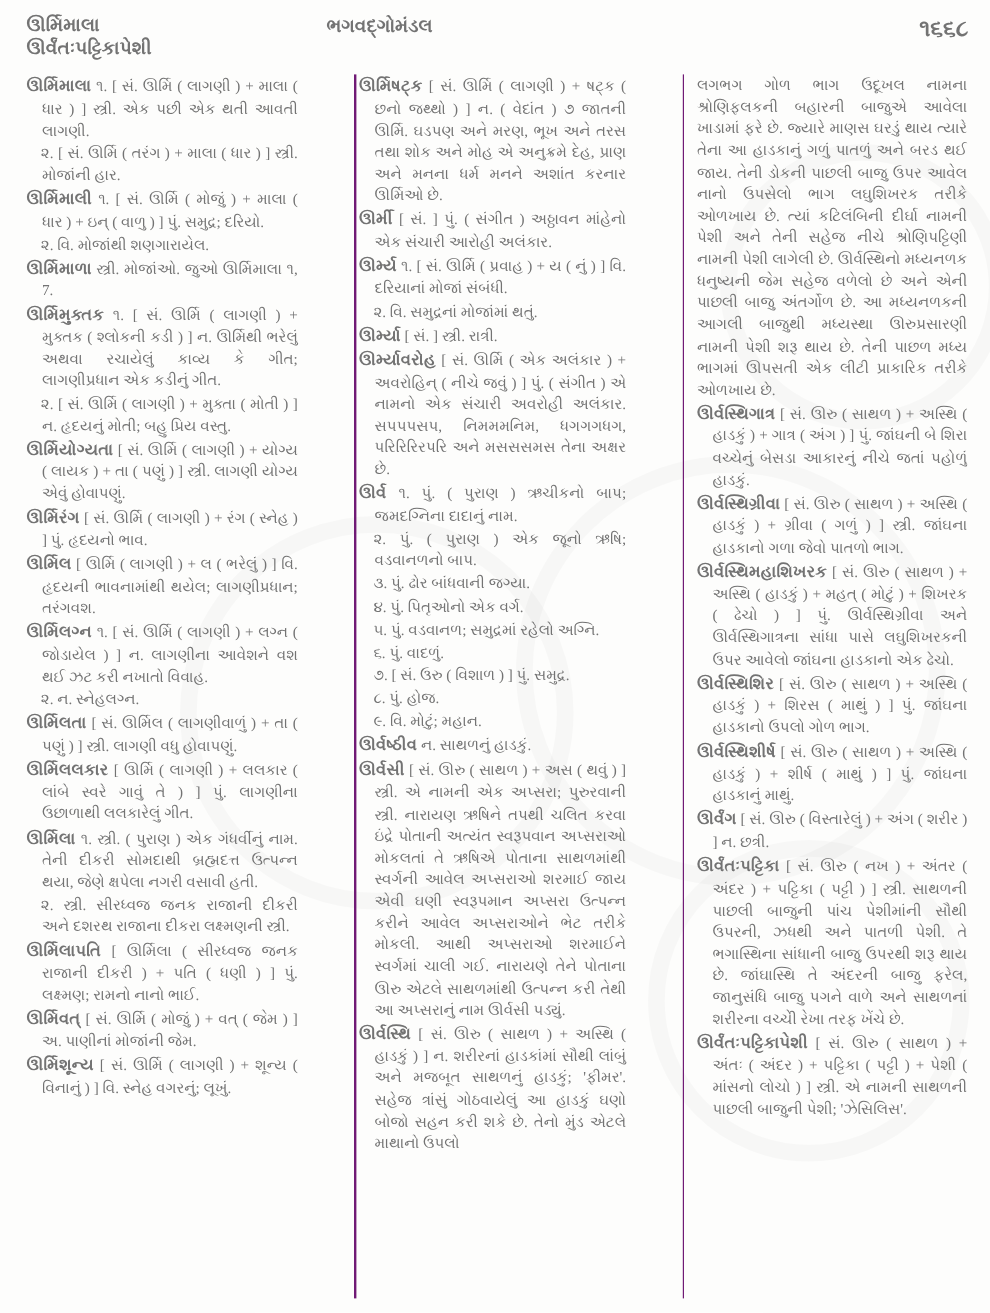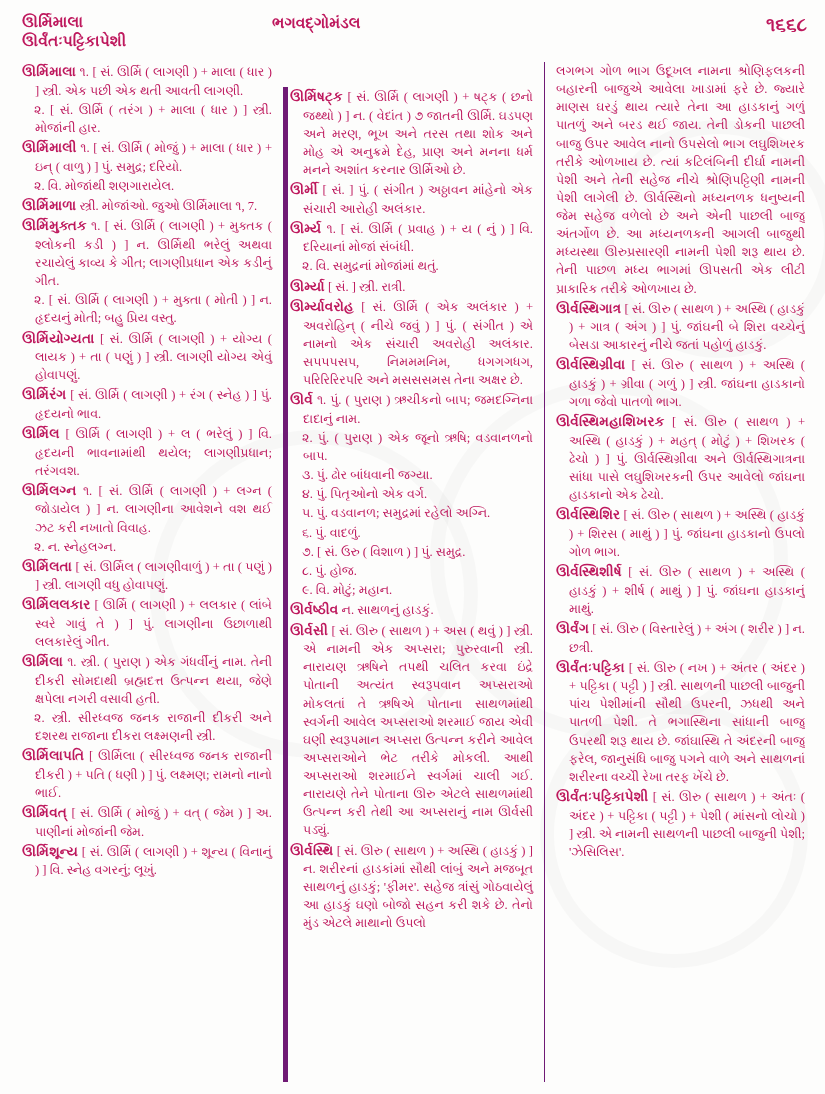--- a/index.html
+++ b/index.html
@@ -7,21 +7,21 @@
     padding: 0;
     background: #ffffff;
   }
   .page {
     position: relative;
     width: 825px;
     height: 1094px;
     background: #fdfdfc;
     overflow: hidden;
     font-family: "Liberation Serif", "DejaVu Serif", serif;
-    color: #be185d;
+    color: #737373;
     box-sizing: border-box;
   }
   
   .watermark {
     position: absolute;
     border-radius: 50%;
     border: 14px solid rgba(0,0,0,0.022);
     pointer-events: none;
   }
   .wm1 { width: 300px; height: 300px; left: 150px; top: 430px; }
@@ -64,32 +64,33 @@
     padding-top: 1px;
   }
 
   .columns {
     position: absolute;
     left: 22px;
     top: 62px;
     width: 784px;
     height: 1020px;
     display: flex;
+    gap: 36px;
   }
   .col {
     width: 261px;
     box-sizing: border-box;
     font-size: 12.6px;
     line-height: 1.44;
     text-align: justify;
     text-justify: inter-word;
     overflow: hidden;
   }
   .col-1 { padding-right: 11px; }
-  .col-2 { padding-left: 2px; padding-right: 11px; border-left: 5px solid #701a75; margin-top: 25px; }
+  .col-2 { padding-left: 2px; padding-right: 11px; border-left: 2px solid #701a75; }
   .col-3 { padding-left: 11px; border-left: 1px solid #701a75; }
 
   .entry {
     margin: 0 0 1px 0;
     padding: 0;
     text-indent: 0;
   }
   .entry.ind {
     padding-left: 13px;
     text-indent: -13px;

